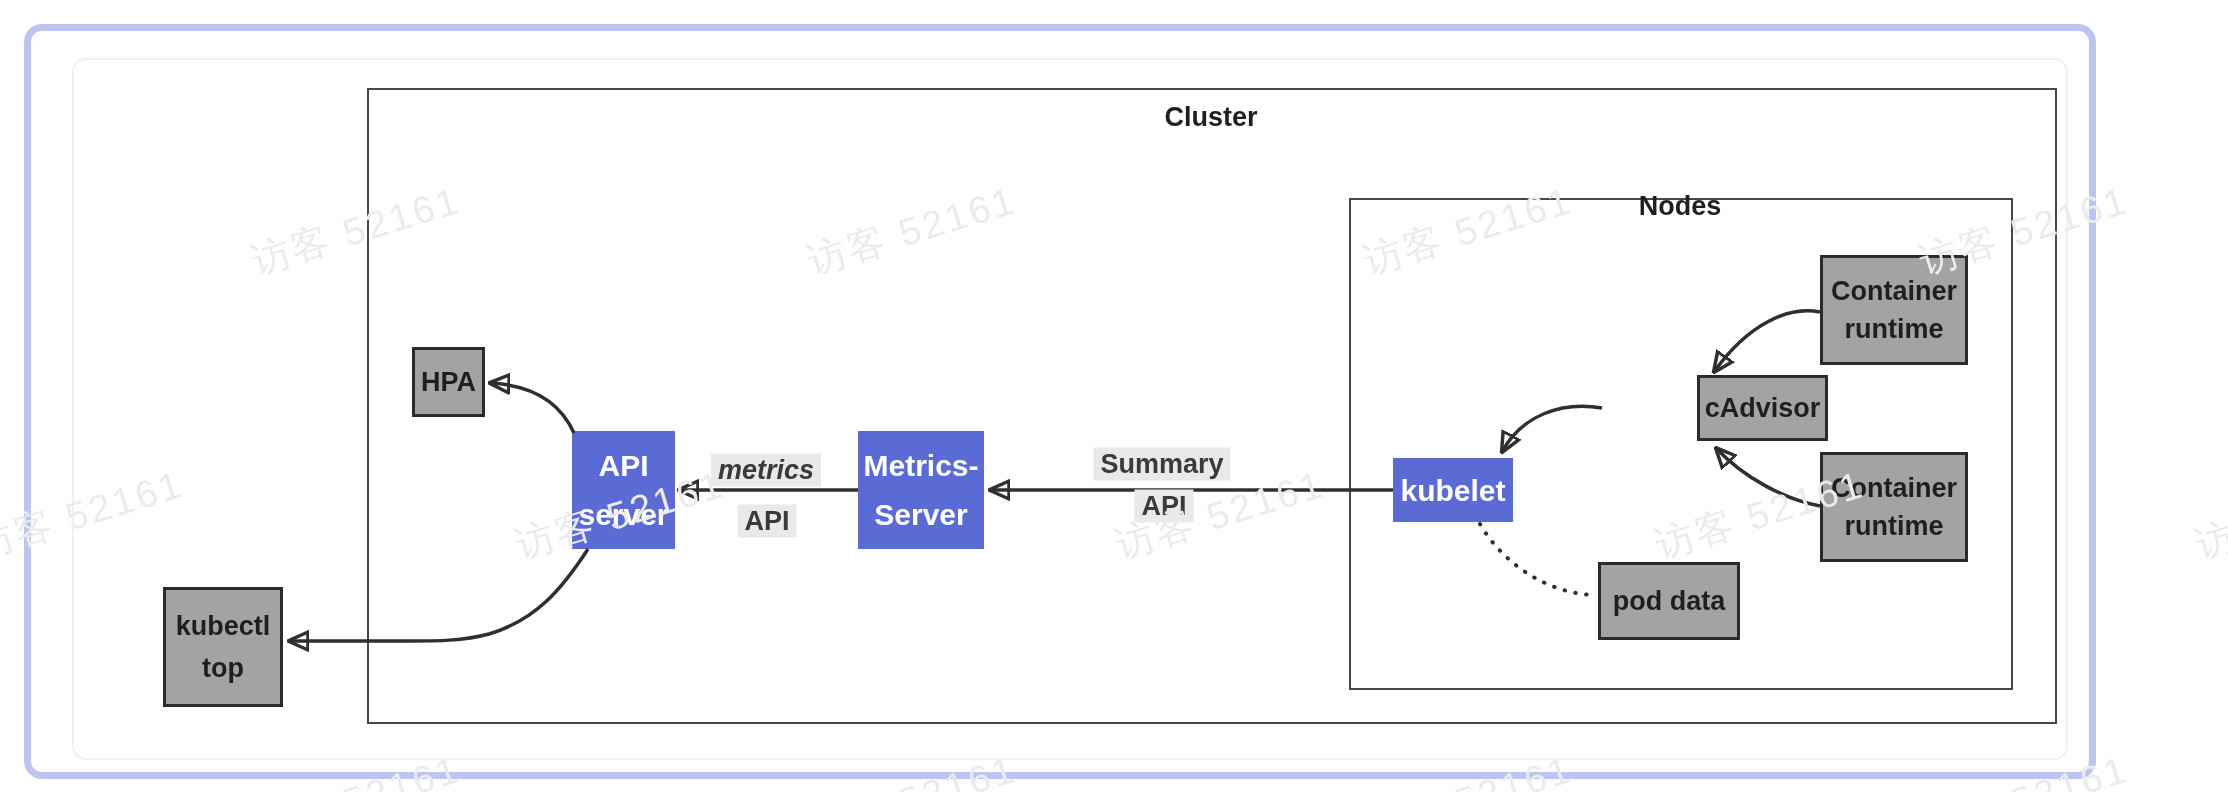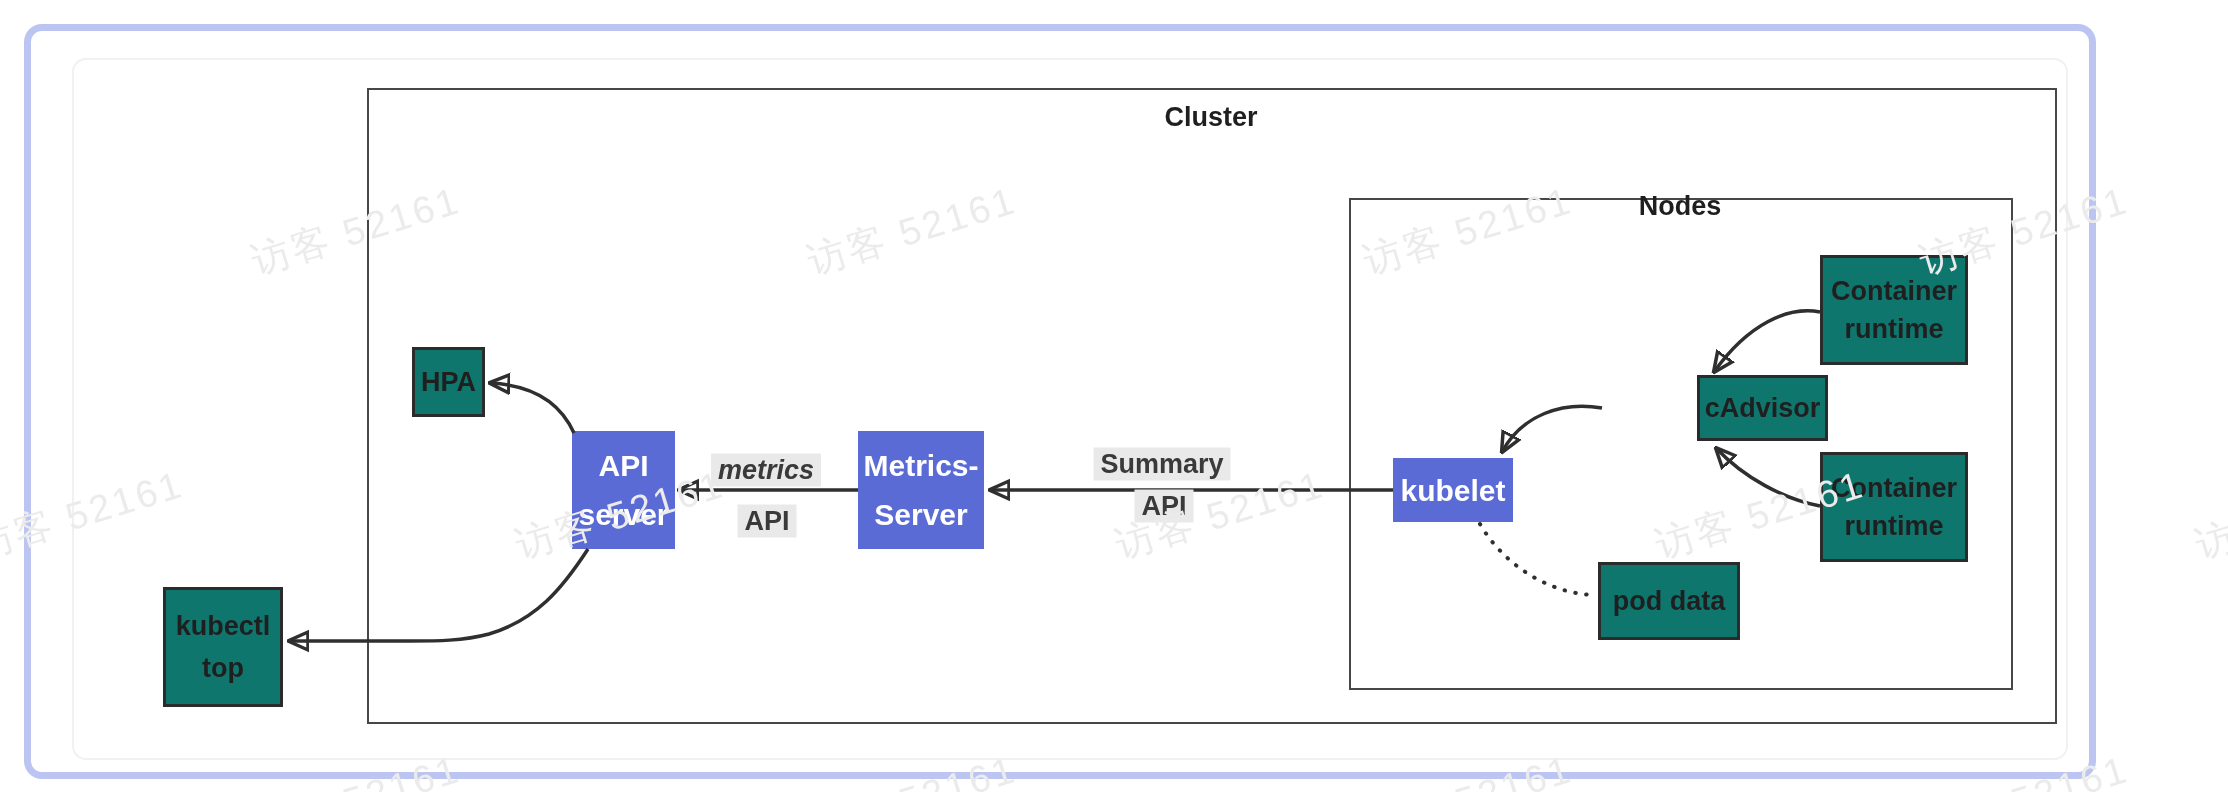--- a/index.html
+++ b/index.html
@@ -28,21 +28,21 @@
     font-size:27px;font-weight:600;color:#1f1f1f;white-space:nowrap;
   }
   #cluster-label{left:1211px;top:117px;}
   #nodes-label{left:1680px;top:206px;}
   
   .node{
     position:absolute;display:flex;align-items:center;justify-content:center;
     text-align:center;white-space:pre-line;box-sizing:border-box;z-index:4;
   }
   .node.white{
-    background:#0f766e;border:3px solid #2b2b2b;color:#1f1f1f;
+    background:#a3a3a3;border:3px solid #2b2b2b;color:#1f1f1f;
     font-size:27px;font-weight:600;line-height:38px;
   }
   .node.blue{
     background:#5a6bd5;border:none;color:#ffffff;
     font-size:30px;font-weight:600;line-height:49px;
   }
   #hpa{left:412px;top:347px;width:73px;height:70px;}
   #api-server{left:572px;top:431px;width:103px;height:118px;}
   #metrics-server{left:858px;top:431px;width:126px;height:118px;}
   #kubelet{left:1393px;top:458px;width:120px;height:64px;}

